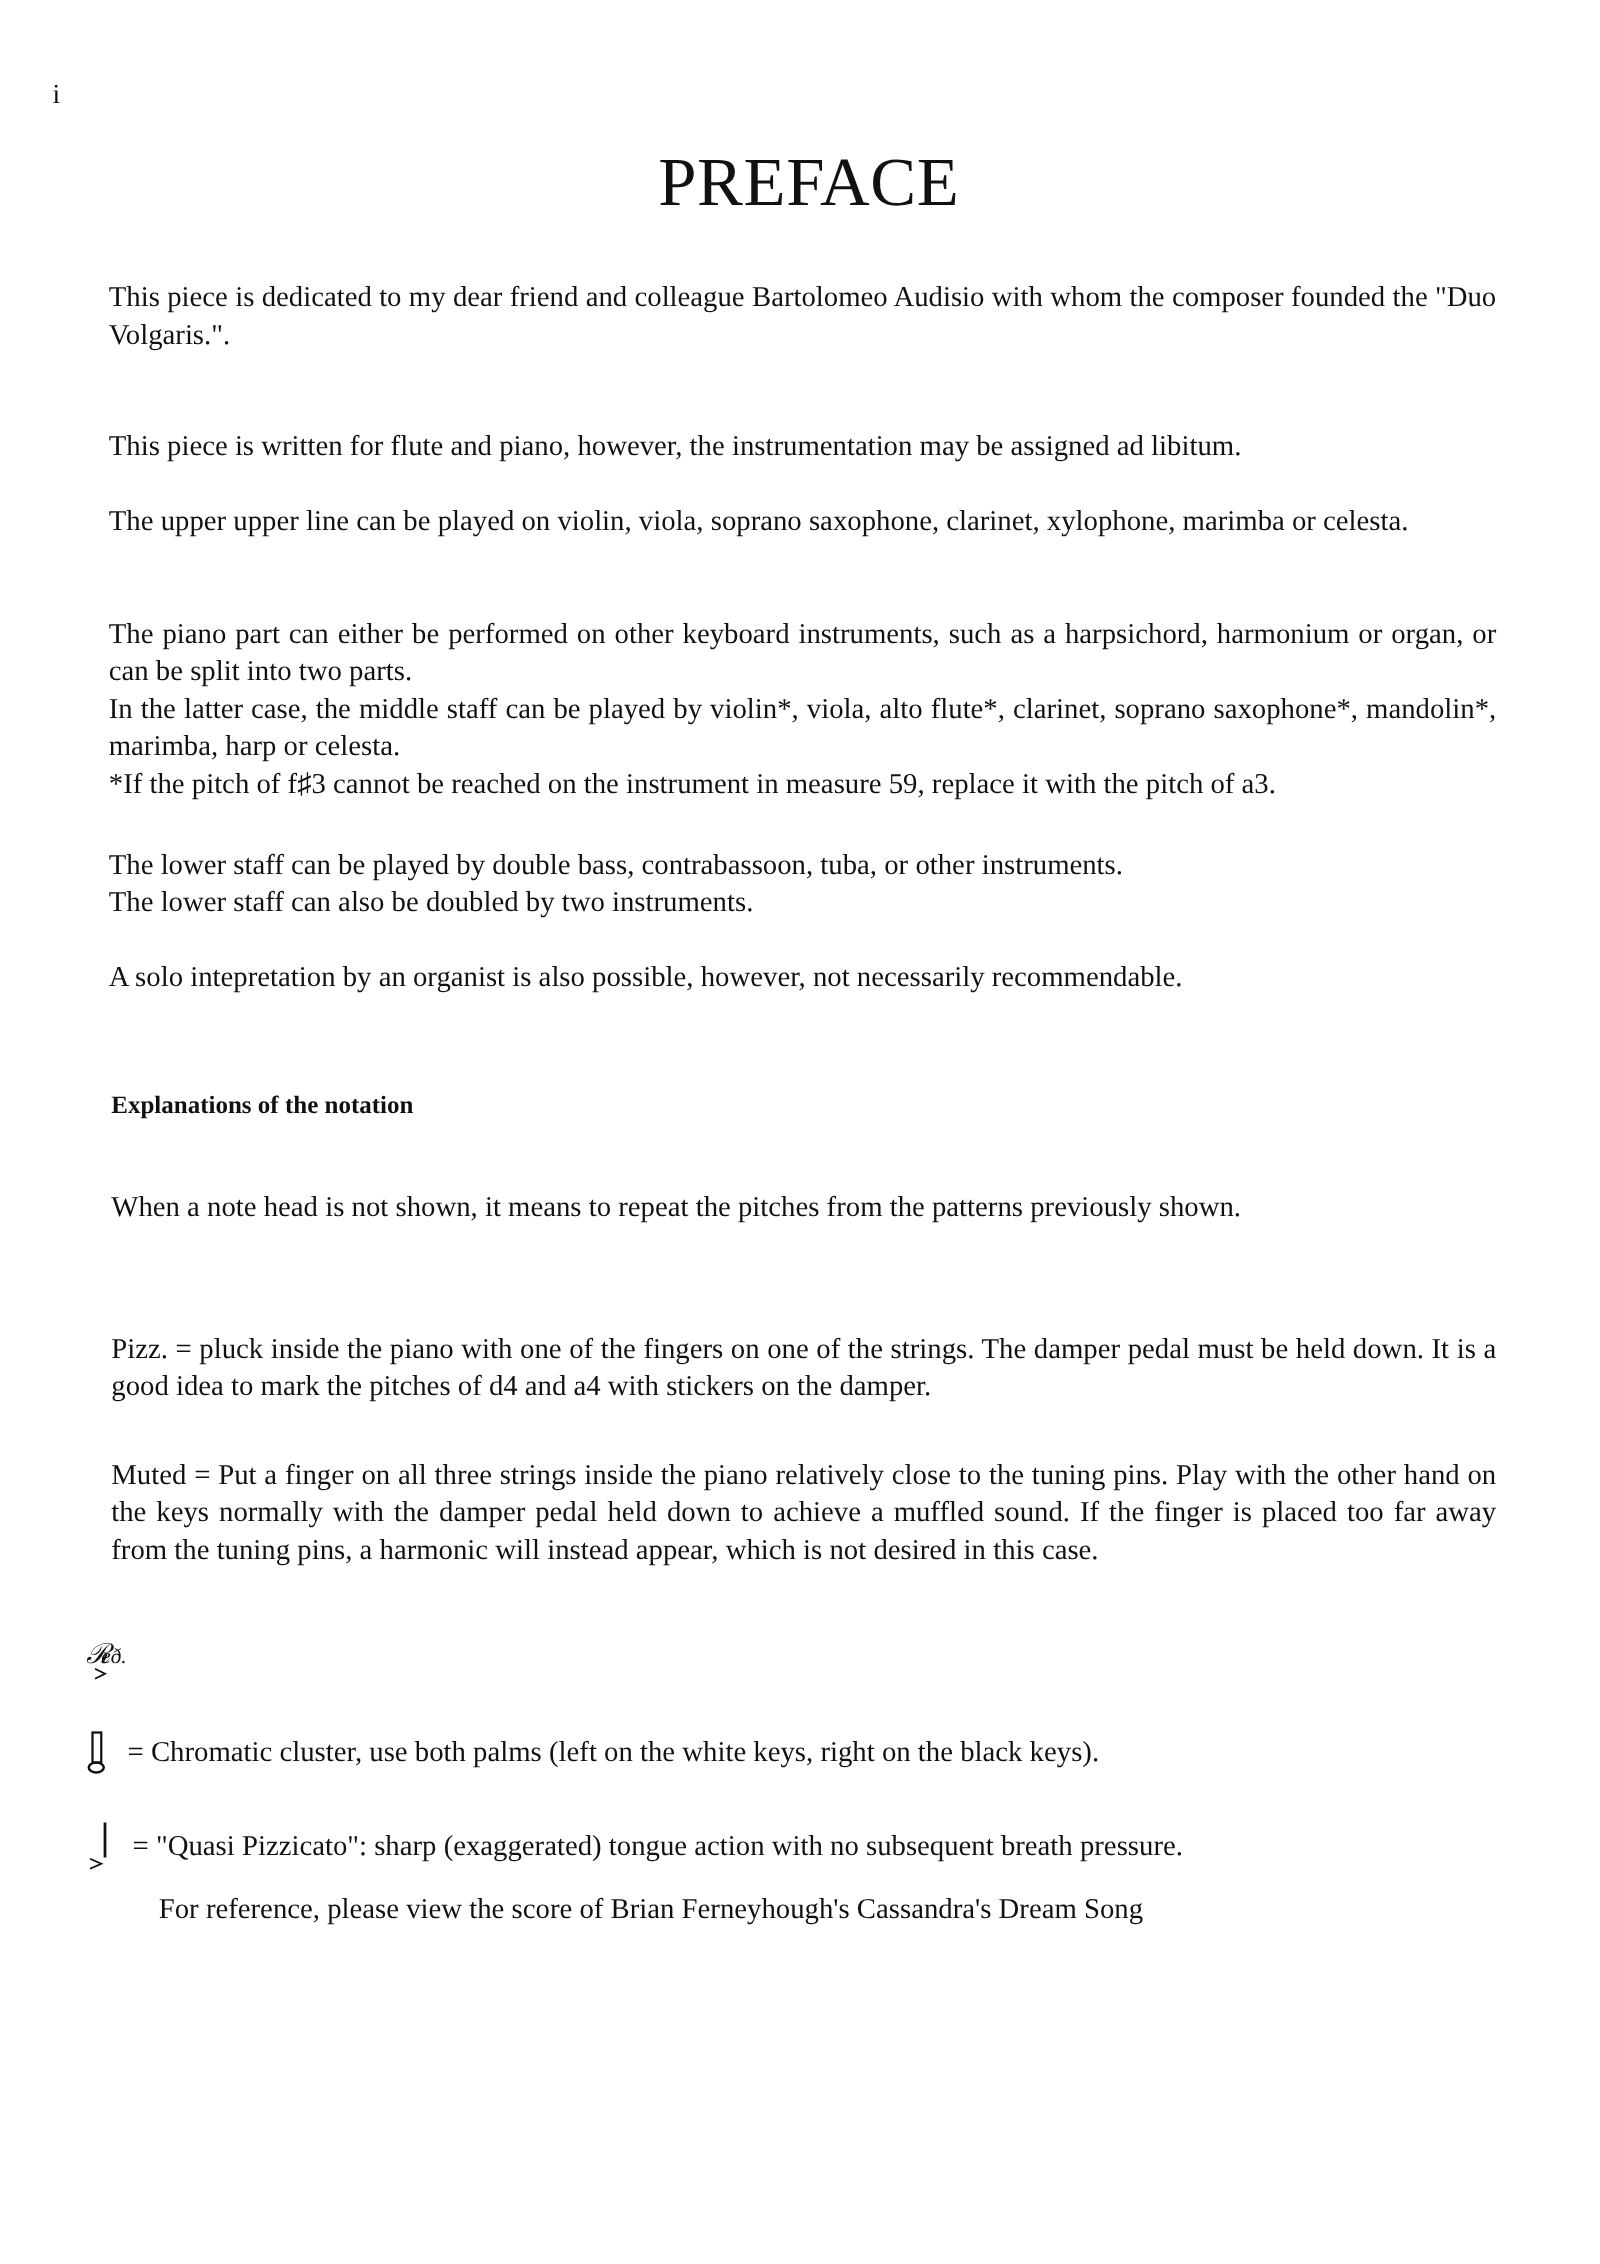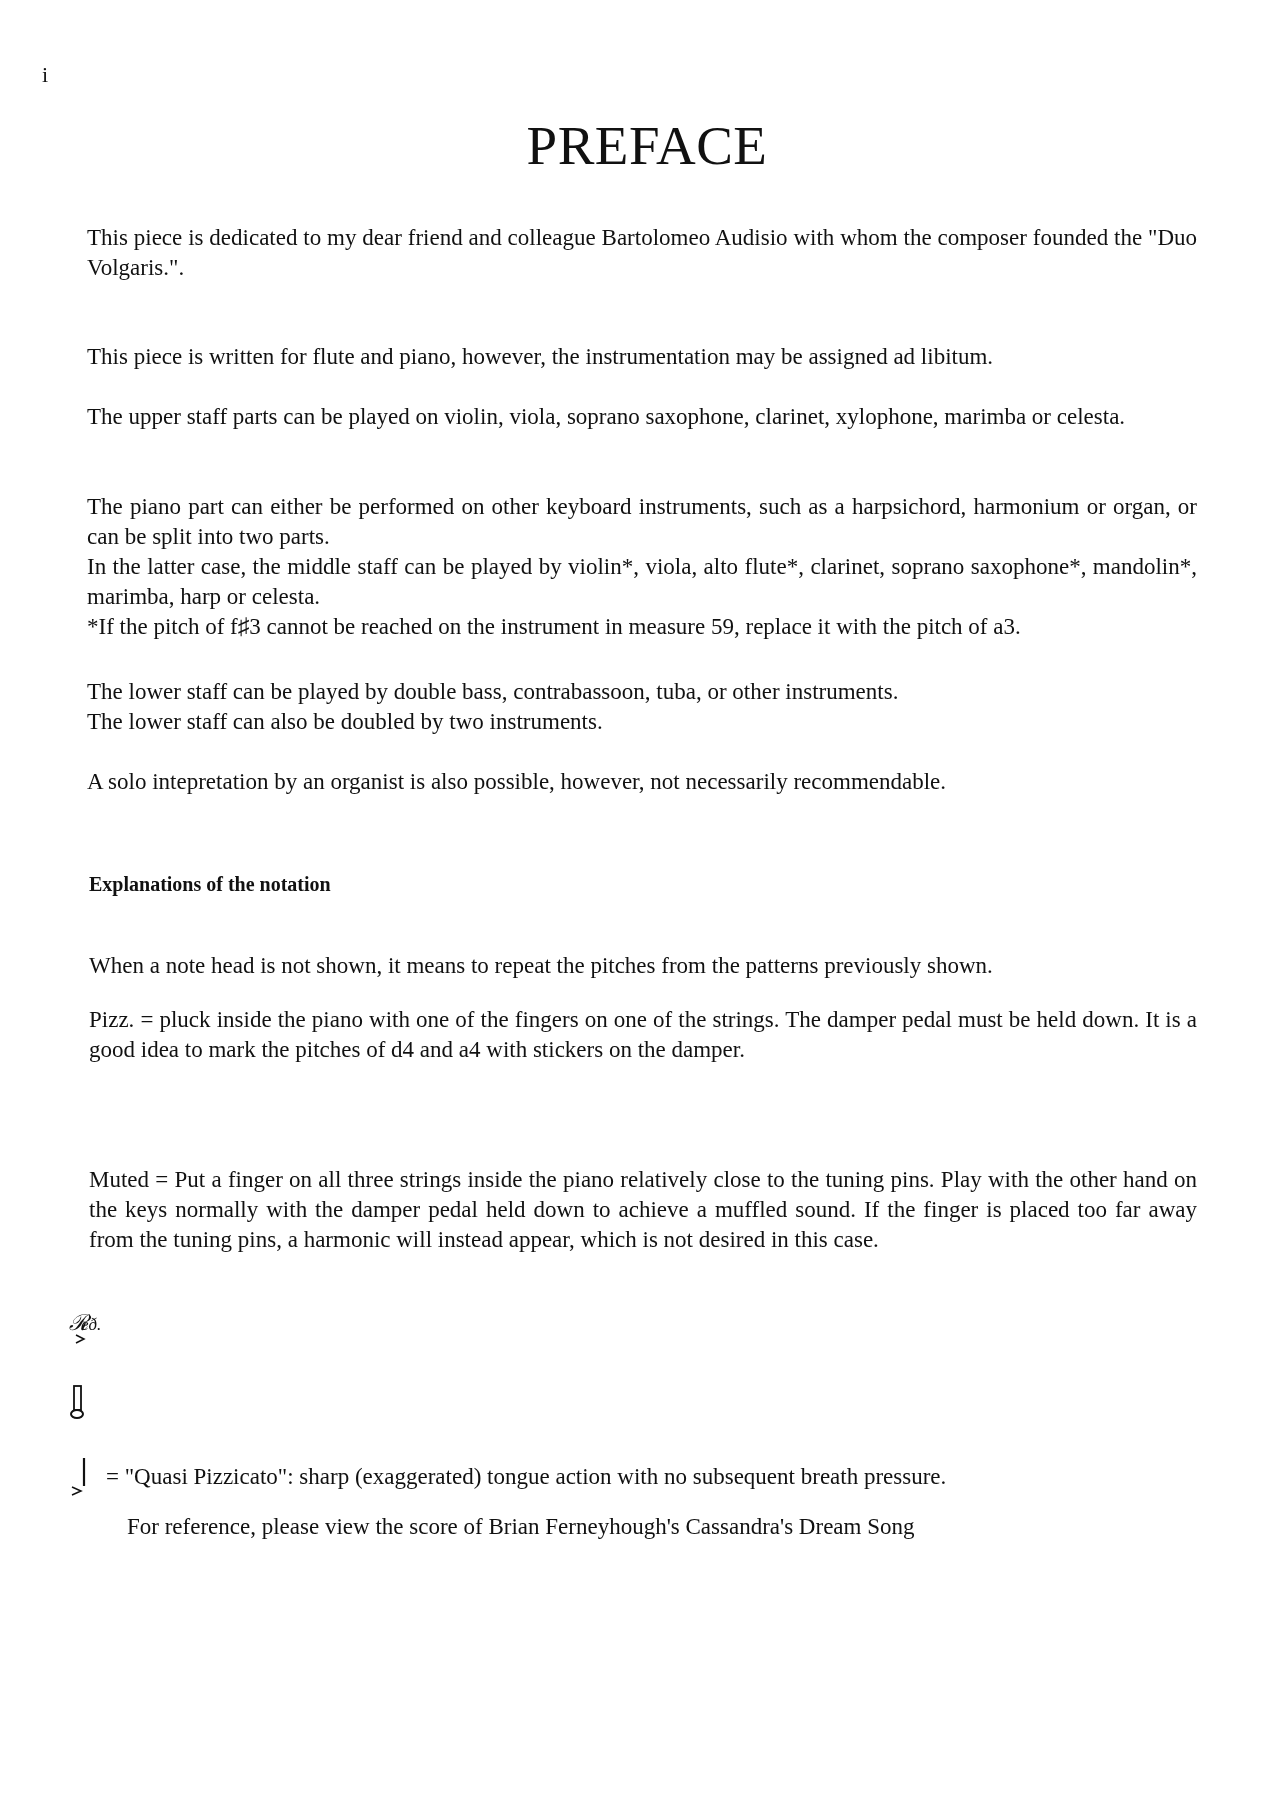--- a/index.html
+++ b/index.html
@@ -45,59 +45,60 @@
 <body>
 
 <div class="page-number">i</div>
 
 <h1 class="title">PREFACE</h1>
 
 <p class="para" style="top:223px;">This piece is dedicated to my dear friend and colleague Bartolomeo Audisio with whom the composer founded the "Duo Volgaris.".</p>
 
 <p class="para nojust" style="top:342px;">This piece is written for flute and piano, however, the instrumentation may be assigned ad libitum.</p>
 
-<p class="para" style="top:402px;">The upper staff parts can be played on violin, viola, soprano saxophone, clarinet, xylophone, marimba or celesta.</p>
+<p class="para" style="top:402px;">The upper upper line can be played on violin, viola, soprano saxophone, clarinet, xylophone, marimba or celesta.</p>
 
 <p class="para" style="top:492px;">The piano part can either be performed on other keyboard instruments, such as a harpsichord, harmonium or organ, or can be split into two parts.</p>
 
 <p class="para" style="top:552px;">In the latter case, the middle staff can be played by violin*, viola, alto flute*, clarinet, soprano saxophone*, mandolin*, marimba, harp or celesta.</p>
 
 <p class="para nojust" style="top:612px;">*If the pitch of f♯3 cannot be reached on the instrument in measure 59, replace it with the pitch of a3.</p>
 
 <p class="para nojust" style="top:677px;">The lower staff can be played by double bass, contrabassoon, tuba, or other instruments.</p>
 
 <p class="para nojust" style="top:707px;">The lower staff can also be doubled by two instruments.</p>
 
 <p class="para nojust" style="top:767px;">A solo intepretation by an organist is also possible, however, not necessarily recommendable.</p>
 
 <h2 class="section-heading">Explanations of the notation</h2>
 
 <p class="para nojust" style="top:951px; left:89px;">When a note head is not shown, it means to repeat the pitches from the patterns previously shown.</p>
 
-<p class="para" style="top:1005px; left:89px; width:1108px;">Pizz. = pluck inside the piano with one of the fingers on one of the strings. The damper pedal must be held down. It is a good idea to mark the pitches of d4 and a4 with stickers on the damper.</p>
+<p class="para" style="top:1064px; left:89px; width:1108px;">Pizz. = pluck inside the piano with one of the fingers on one of the strings. The damper pedal must be held down. It is a good idea to mark the pitches of d4 and a4 with stickers on the damper.</p>
 
 <p class="para" style="top:1165px; left:89px; width:1108px;">Muted = Put a finger on all three strings inside the piano relatively close to the tuning pins. Play with the other hand on the keys normally with the damper pedal held down to achieve a muffled sound. If the finger is placed too far away from the tuning pins, a harmonic will instead appear, which is not desired in this case.</p>
 
 <div class="legend-row" style="top:1308px;">
   <span class="sym ped-sym">
     <svg width="34" height="40" viewBox="0 0 34 40">
       <text x="1" y="22" font-family="Liberation Serif, serif" font-style="italic" font-size="22" fill="#111">ℛ</text>
       <text x="13" y="22" font-family="Liberation Serif, serif" font-style="italic" font-size="17" fill="#111">eð.</text>
       <path d="M8 27 L16 31 L8 35" fill="none" stroke="#111" stroke-width="1.5"></path>
     </svg>
   </span>
 </div>
 
 <div class="legend-row" style="top:1382px;">
   <span class="sym cluster-sym">
     <svg width="22" height="40" viewBox="0 0 22 40">
       <rect x="6" y="4" width="7" height="24" fill="none" stroke="#111" stroke-width="1.8"></rect>
       <ellipse cx="9" cy="32" rx="6" ry="4" fill="none" stroke="#111" stroke-width="2"></ellipse>
     </svg>
   </span>
+  <span style="margin-left:12px;">= Chromatic cluster, use both palms (left on the white keys, right on the black keys).</span>
 </div>
 
 <div class="legend-row" style="top:1454px;">
   <span class="sym pizz-sym">
     <svg width="30" height="46" viewBox="0 0 30 46">
       <line x1="16" y1="4" x2="16" y2="32" stroke="#111" stroke-width="2.2"></line>
       <path d="M4 33 L13 37 L4 41" fill="none" stroke="#111" stroke-width="1.5"></path>
     </svg>
   </span>
   <span style="margin-left:8px;">= "Quasi Pizzicato": sharp (exaggerated) tongue action with no subsequent breath pressure.</span>

